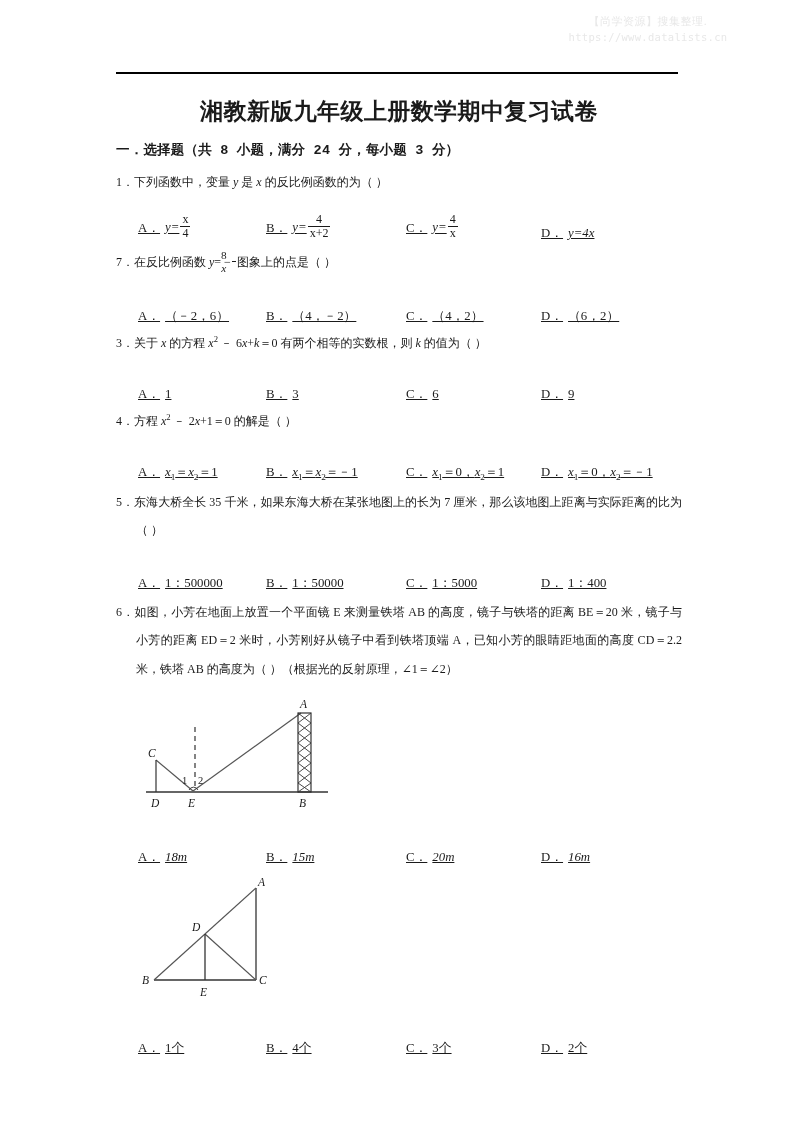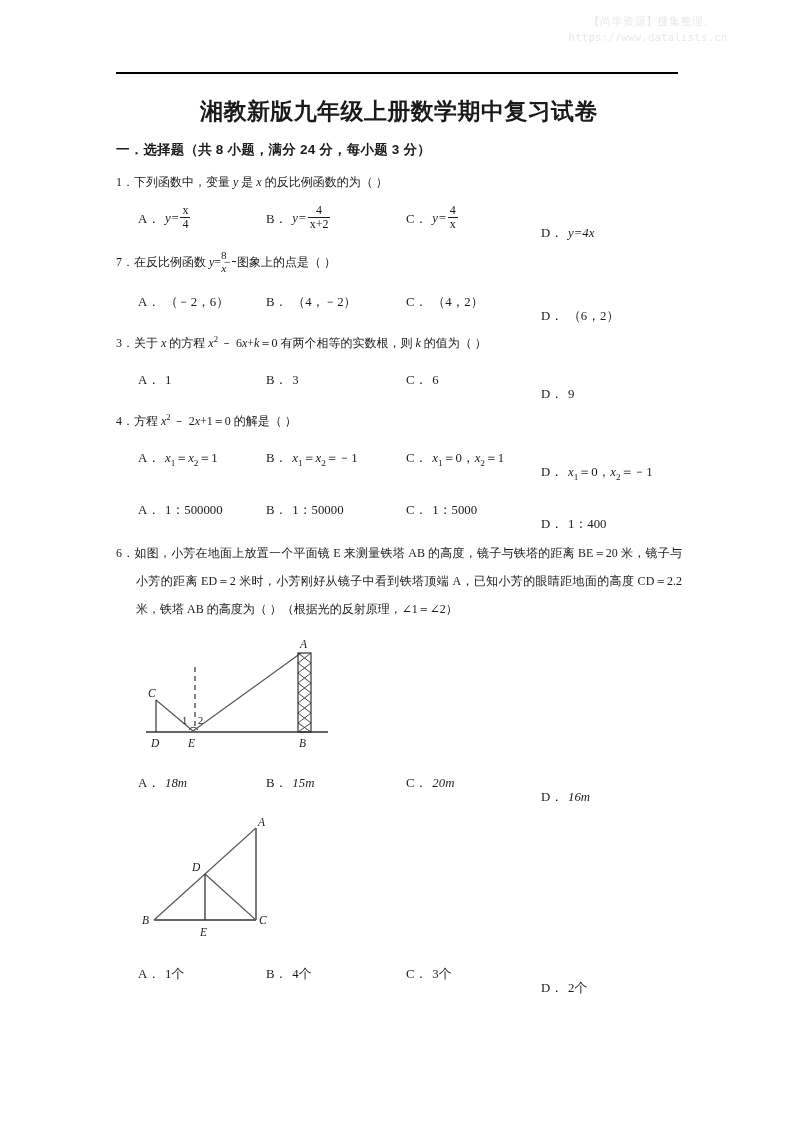--- a/index.html
+++ b/index.html
@@ -67,21 +67,21 @@
     text-align: center;
     letter-spacing: 0.4px;
     font-family: "DejaVu Serif", "Liberation Serif", serif;
   }
 
   .section-head {
     font-size: 13.5px;
     font-weight: bold;
     margin: 0 0 12px 0;
     letter-spacing: 0.2px;
-    font-family: Liberation Sans, sans-serif;
+    font-family: Liberation Mono, monospace;
   }
 
   .q {
     margin-bottom: 6px;
   }
   .q-stem {
     font-size: 12px;
     line-height: 1.95;
     text-align: justify;
     text-justify: inter-ideograph;
@@ -90,21 +90,22 @@
   }
   .q-stem.tall {
     line-height: 2.35;
   }
   .opts {
     display: flex;
     font-size: 12.8px;
     padding-left: 22px;
     margin-top: 3px;
     margin-bottom: 4px;
-    align-items: center;
+    align-items: flex-end;
+    text-decoration: underline;
   }
   .opts > .opt {
     flex: 0 0 auto;
   }
   .opt-a { width: 128px; }
   .opt-b { width: 140px; }
   .opt-c { width: 135px; }
   .opt-d { width: 130px; margin-top: 28px; }
 
   .opt-lbl { margin-right: 5px; }
@@ -213,20 +214,21 @@
       </div>
       <div class="opts">
         <div class="opt opt-a"><span class="opt-lbl">A．</span><span><span class="it">x</span><sub class="sub">1</sub>＝<span class="it">x</span><sub class="sub">2</sub>＝1</span></div>
         <div class="opt opt-b"><span class="opt-lbl">B．</span><span><span class="it">x</span><sub class="sub">1</sub>＝<span class="it">x</span><sub class="sub">2</sub>＝﹣1</span></div>
         <div class="opt opt-c"><span class="opt-lbl">C．</span><span><span class="it">x</span><sub class="sub">1</sub>＝0，<span class="it">x</span><sub class="sub">2</sub>＝1</span></div>
         <div class="opt opt-d"><span class="opt-lbl">D．</span><span><span class="it">x</span><sub class="sub">1</sub>＝0，<span class="it">x</span><sub class="sub">2</sub>＝﹣1</span></div>
       </div>
     </div>
 
     <div class="q">
+      <div class="q-stem tall">5．东海大桥全长 35 千米，如果东海大桥在某张地图上的长为 7 厘米，那么该地图上距离与实际距离的比为（     ）</div>
       <div class="opts">
         <div class="opt opt-a"><span class="opt-lbl">A．</span><span>1：500000</span></div>
         <div class="opt opt-b"><span class="opt-lbl">B．</span><span>1：50000</span></div>
         <div class="opt opt-c"><span class="opt-lbl">C．</span><span>1：5000</span></div>
         <div class="opt opt-d"><span class="opt-lbl">D．</span><span>1：400</span></div>
       </div>
     </div>
 
     <div class="q">
       <div class="q-stem tall">6．如图，小芳在地面上放置一个平面镜 E 来测量铁塔 AB 的高度，镜子与铁塔的距离 BE＝20 米，镜子与小芳的距离 ED＝2 米时，小芳刚好从镜子中看到铁塔顶端 A，已知小芳的眼睛距地面的高度 CD＝2.2 米，铁塔 AB 的高度为（     ）（根据光的反射原理，∠1＝∠2）</div>

